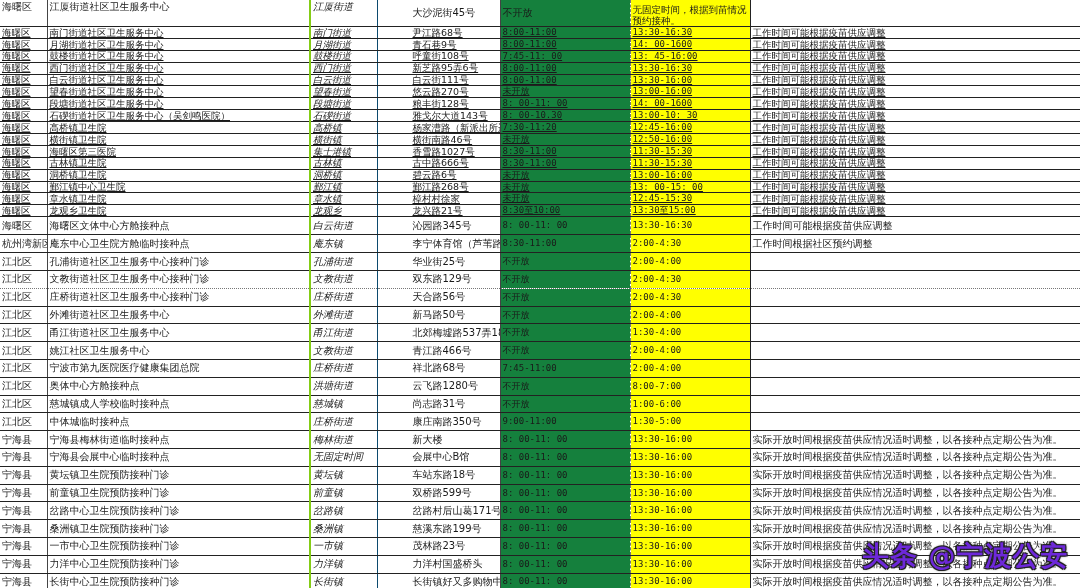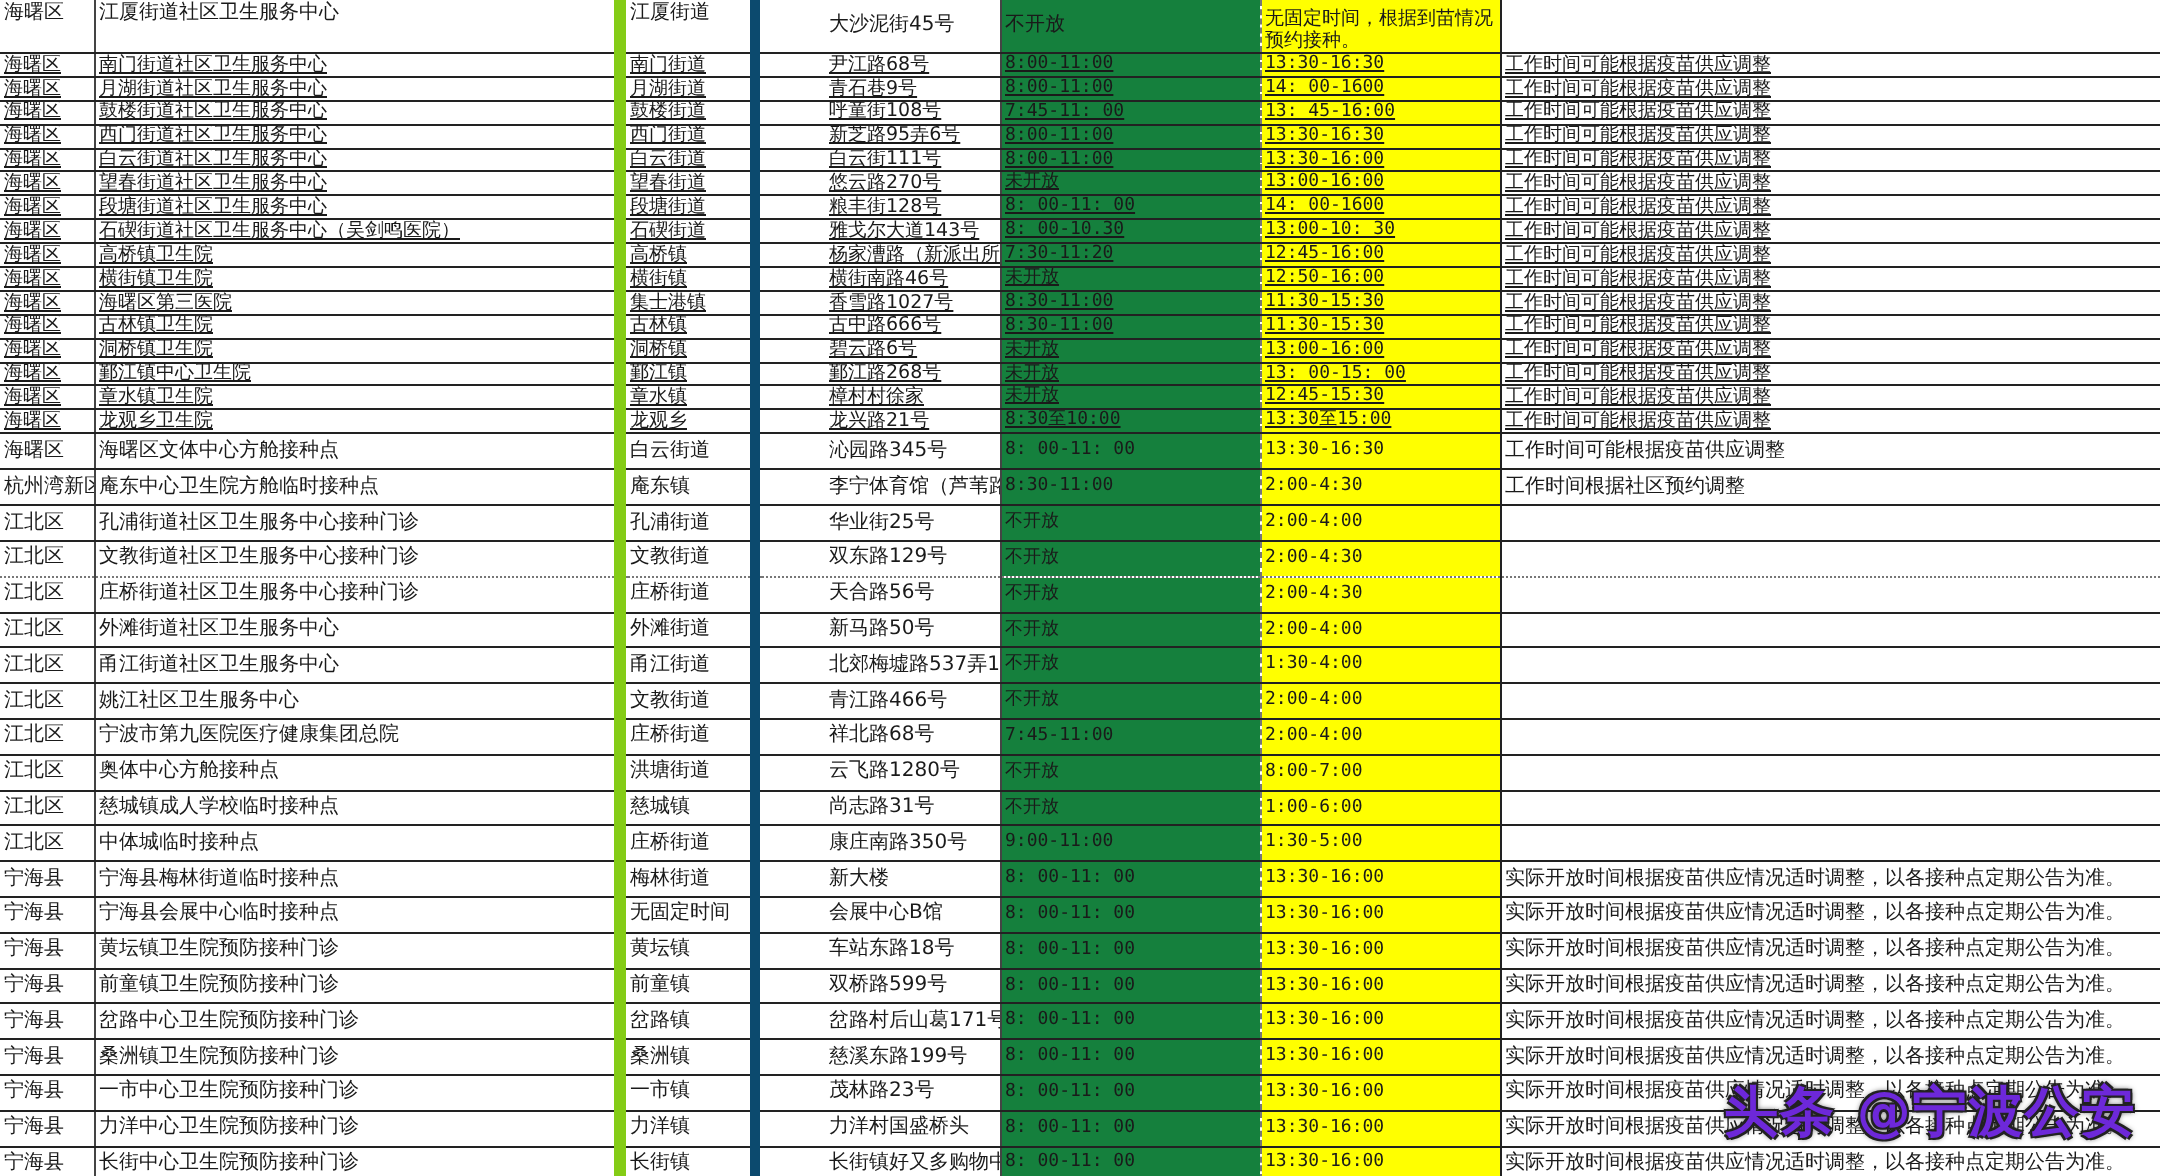--- a/index.html
+++ b/index.html
@@ -2,22 +2,22 @@
 <html><head>
 <meta charset="utf-8">
 <style>
   html, body { margin:0; padding:0; background:#ffffff; }
   body { width:1080px; height:588px; overflow:hidden; position:relative;
          font-family:"DejaVu Sans","Liberation Sans",sans-serif; color:#1a1a1a; }
   .sheet { position:absolute; left:0; top:0; width:1080px; border-collapse:collapse; table-layout:fixed; }
   .sheet td { border-bottom:1px solid #222; padding:0 0 0 2px; white-space:nowrap; overflow:hidden;
               vertical-align:middle; line-height:1; }
   .sheet td.c1 { border-right:1px solid #444;margin-top:25px; }
-  .sheet td.c2 { border-right:6px solid #84cc16;margin-top:12px; }
-  .sheet td.c3 { border-right:5px solid #0c4a6e; }
+  .sheet td.c2 { border-right:2px solid #84cc16;margin-top:12px; }
+  .sheet td.c3 { border-right:1px solid #0c4a6e;font-style:italic; }
   .sheet td.c4 { border-right:1px solid #444;padding-left:35px; }
   .sheet td.c5 { background:#15803d; border-right:1px dashed #777; font-family:"DejaVu Sans Mono","Liberation Mono",monospace; }
   .sheet td.c6 { background:#ffff00; border-right:1px solid #222; font-family:"DejaVu Sans Mono","Liberation Mono",monospace; }
   .sheet td.c7 { }
   tr.hdr td { height:22px; font-size:10px; vertical-align:top; padding-top:2px; }
   tr.hdr td.c5, tr.hdr td.c4 { vertical-align:middle; padding-top:0; }
   tr.hdr td.c6 { white-space:normal; font-family:"DejaVu Sans","Liberation Sans",sans-serif; font-size:9.5px; line-height:11px; padding-top:4px; }
   tr.small td { height:10.9px; font-size:9.5px; text-decoration:underline; }
   tr.small td.c5, tr.small td.c6 { font-size:9px;margin-left:36px; }
   tr.mid td { height:17px; font-size:10px; }

